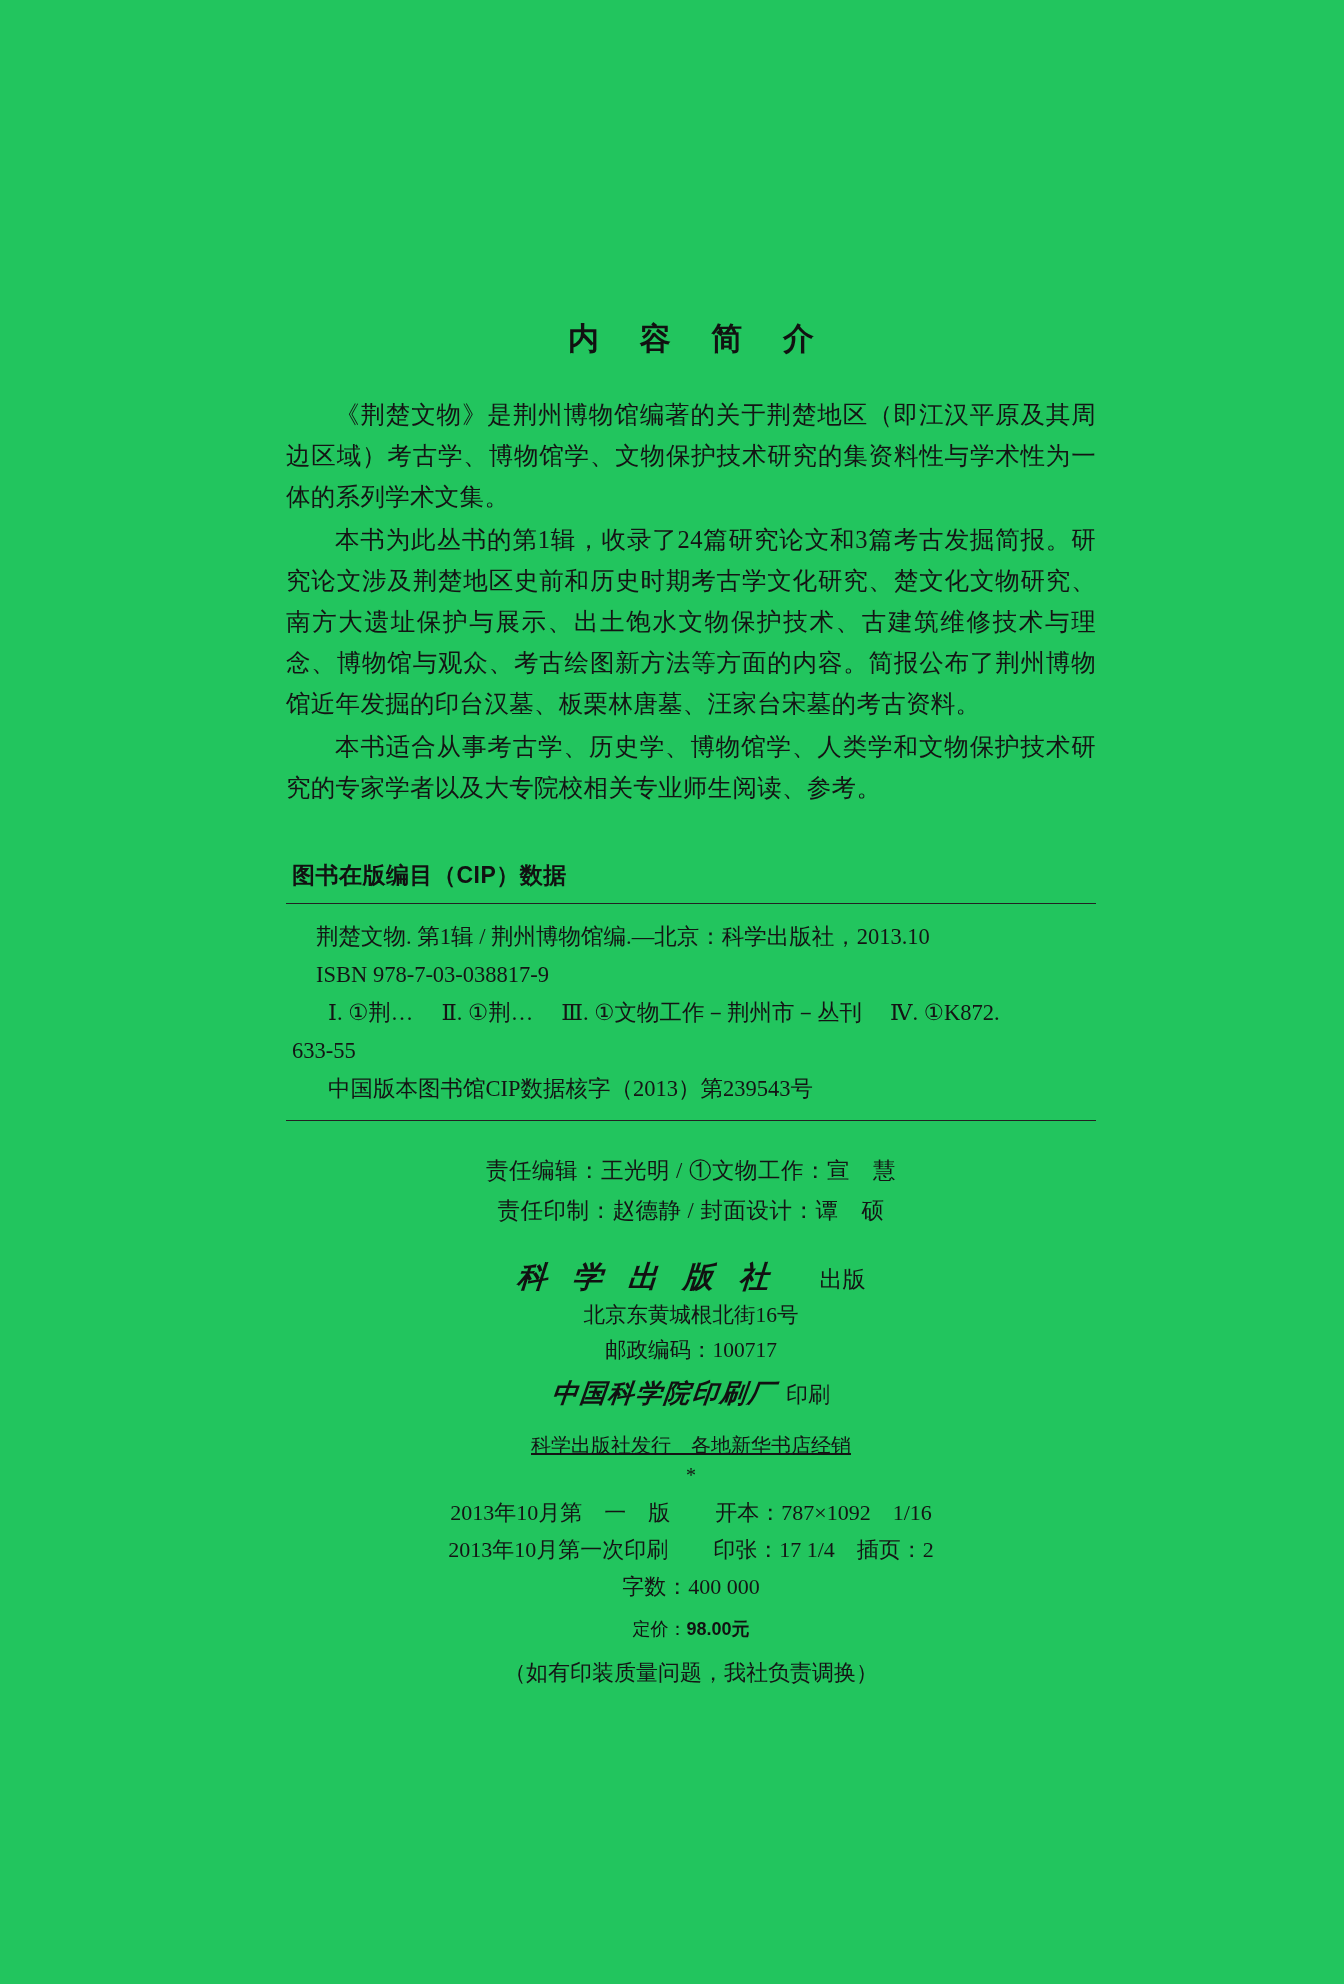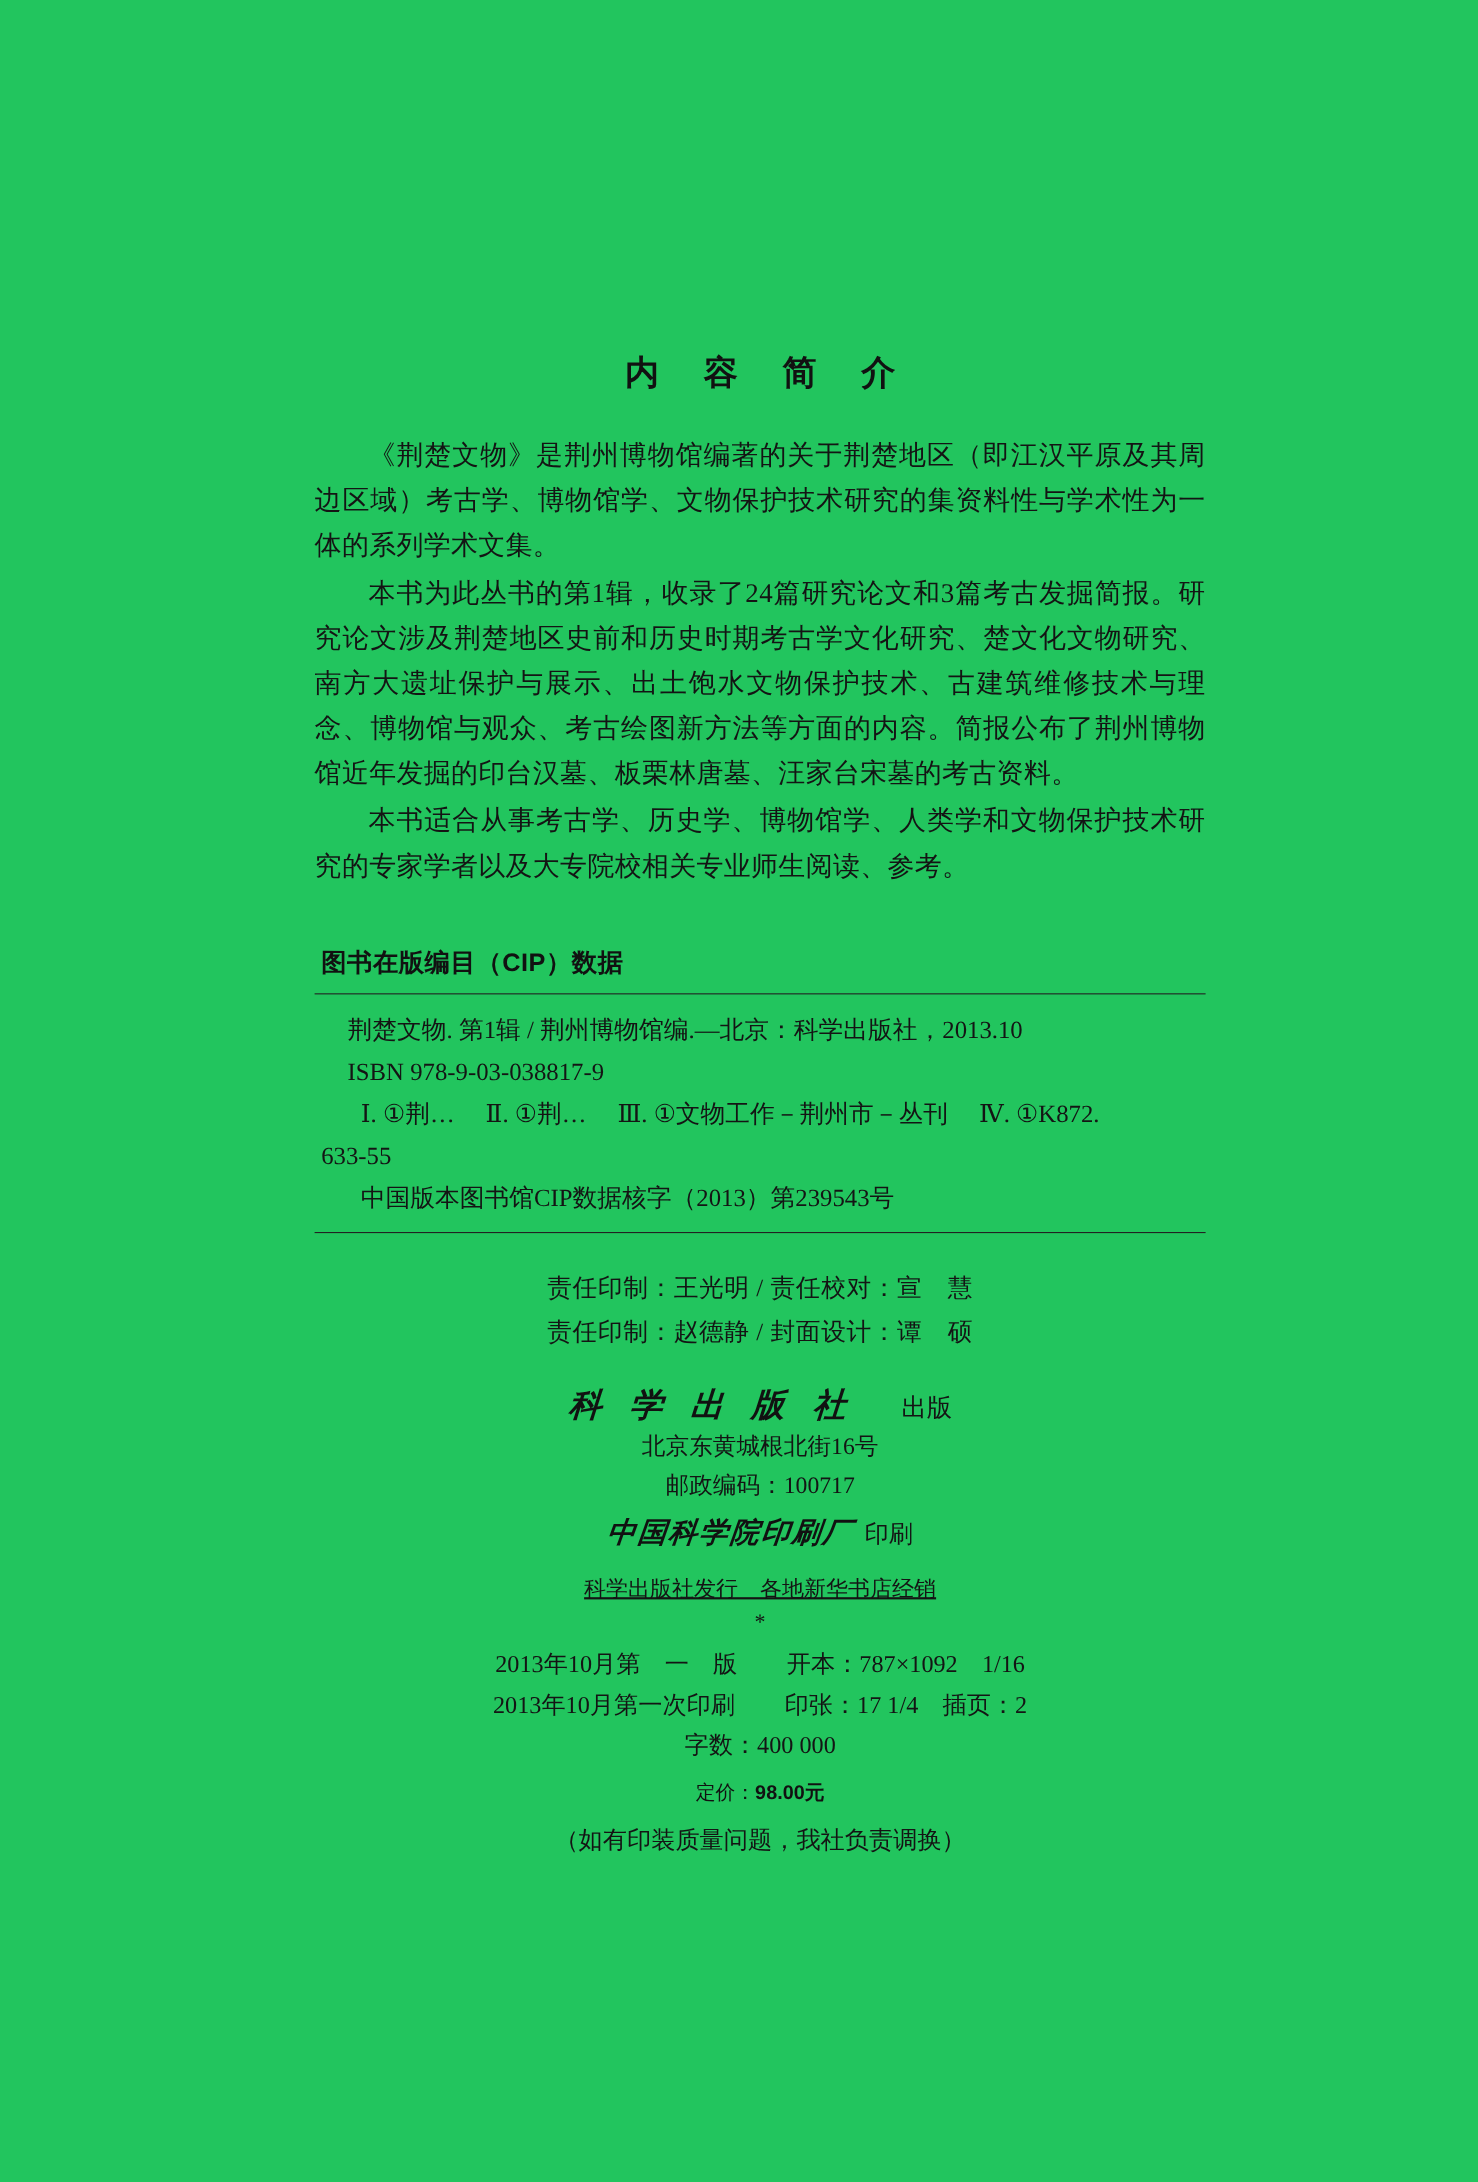--- a/index.html
+++ b/index.html
@@ -208,30 +208,30 @@
       <p>《荆楚文物》是荆州博物馆编著的关于荆楚地区（即江汉平原及其周边区域）考古学、博物馆学、文物保护技术研究的集资料性与学术性为一体的系列学术文集。</p>
       <p>本书为此丛书的第1辑，收录了24篇研究论文和3篇考古发掘简报。研究论文涉及荆楚地区史前和历史时期考古学文化研究、楚文化文物研究、南方大遗址保护与展示、出土饱水文物保护技术、古建筑维修技术与理念、博物馆与观众、考古绘图新方法等方面的内容。简报公布了荆州博物馆近年发掘的印台汉墓、板栗林唐墓、汪家台宋墓的考古资料。</p>
       <p>本书适合从事考古学、历史学、博物馆学、人类学和文物保护技术研究的专家学者以及大专院校相关专业师生阅读、参考。</p>
     </div>
 
     <div class="cip">
       <div class="cip-title">图书在版编目（CIP）数据</div>
       <hr class="cip-rule">
       <div class="cip-body">
         <div class="line indent2">荆楚文物. 第1辑 / 荆州博物馆编.—北京：科学出版社，2013.10</div>
-        <div class="line indent2">ISBN 978-9-03-038817-9</div>
+        <div class="line indent2">ISBN 978-7-03-038817-9</div>
         <div class="line indent">Ⅰ. ①荆… 　Ⅱ. ①荆… 　Ⅲ. ①文物工作－荆州市－丛刊 　Ⅳ. ①K872.</div>
         <div class="line">633-55</div>
         <div class="line indent">中国版本图书馆CIP数据核字（2013）第239543号</div>
       </div>
       <hr class="cip-rule">
     </div>
 
     <div class="credits">
-      <div class="line">责任印制：王光明 / 责任校对：宣　慧</div>
+      <div class="line">责任编辑：王光明 / ①文物工作：宣　慧</div>
       <div class="line">责任印制：赵德静 / 封面设计：谭　硕</div>
     </div>
 
     <div class="publisher">
       <div class="pub-name-row">
         <span class="pub-logo-text">科 学 出 版 社</span>
         <span class="pub-suffix">出版</span>
       </div>
       <div class="pub-line">北京东黄城根北街16号</div>
       <div class="pub-line">邮政编码：100717</div>

